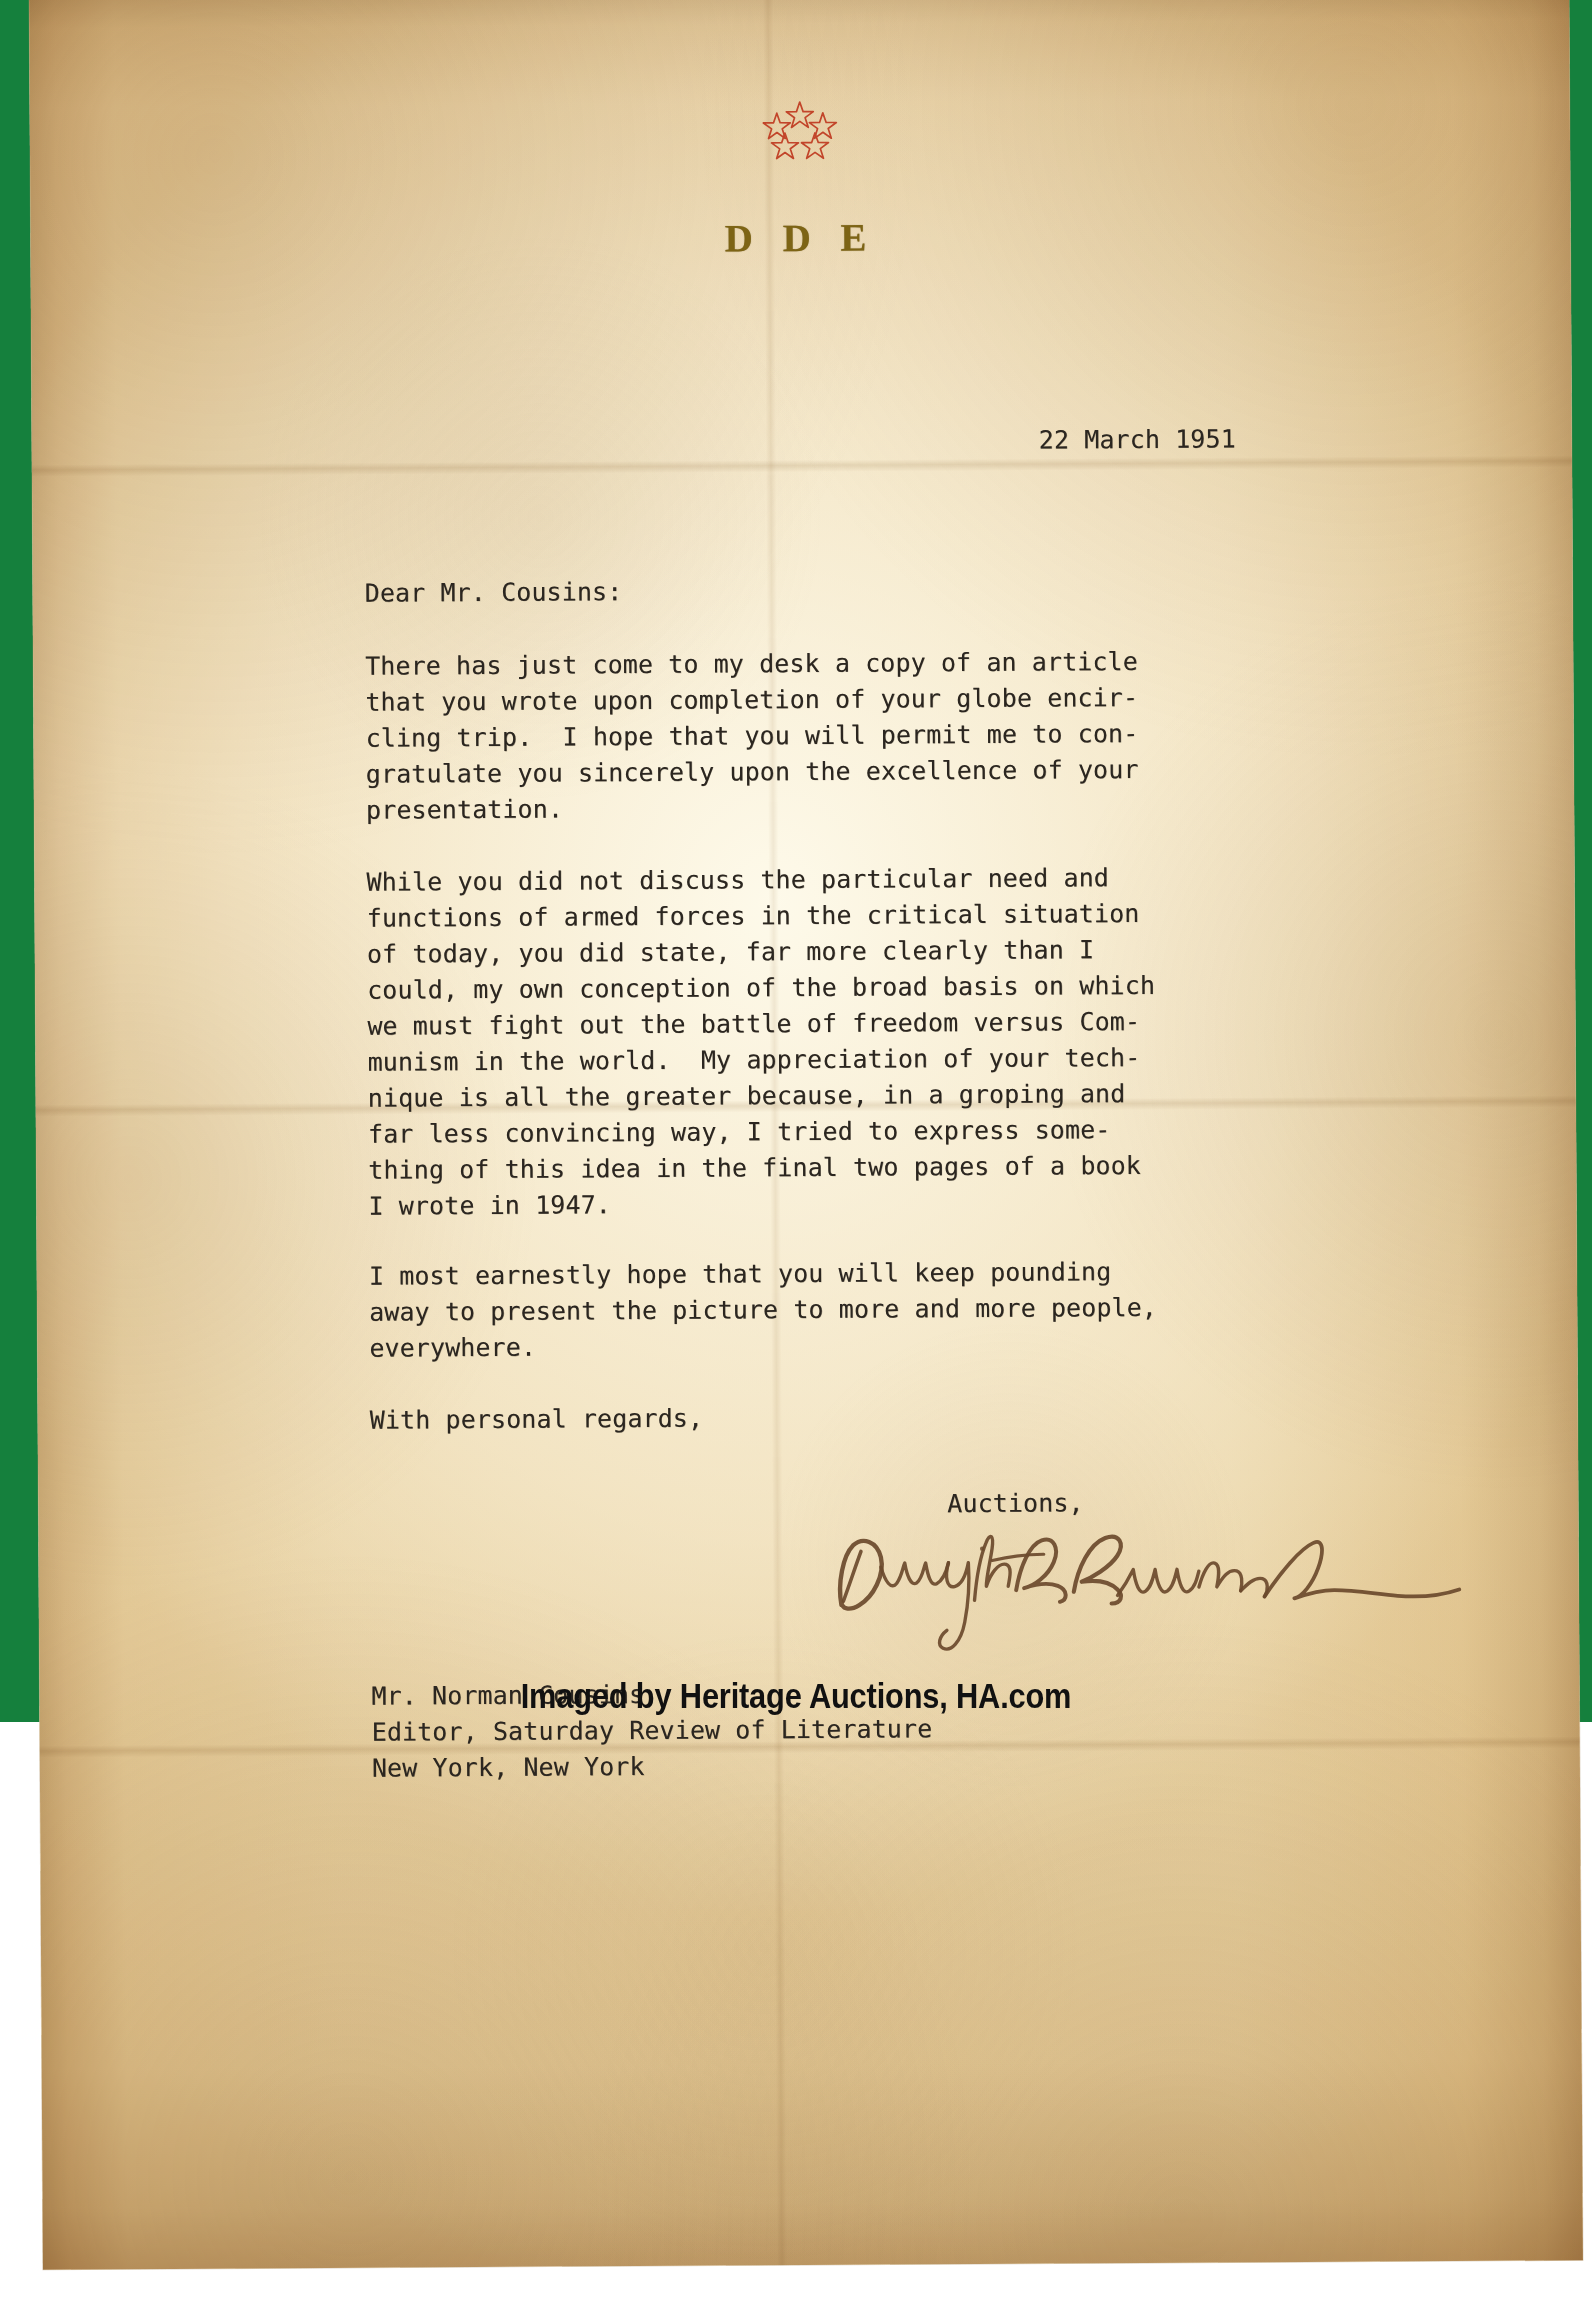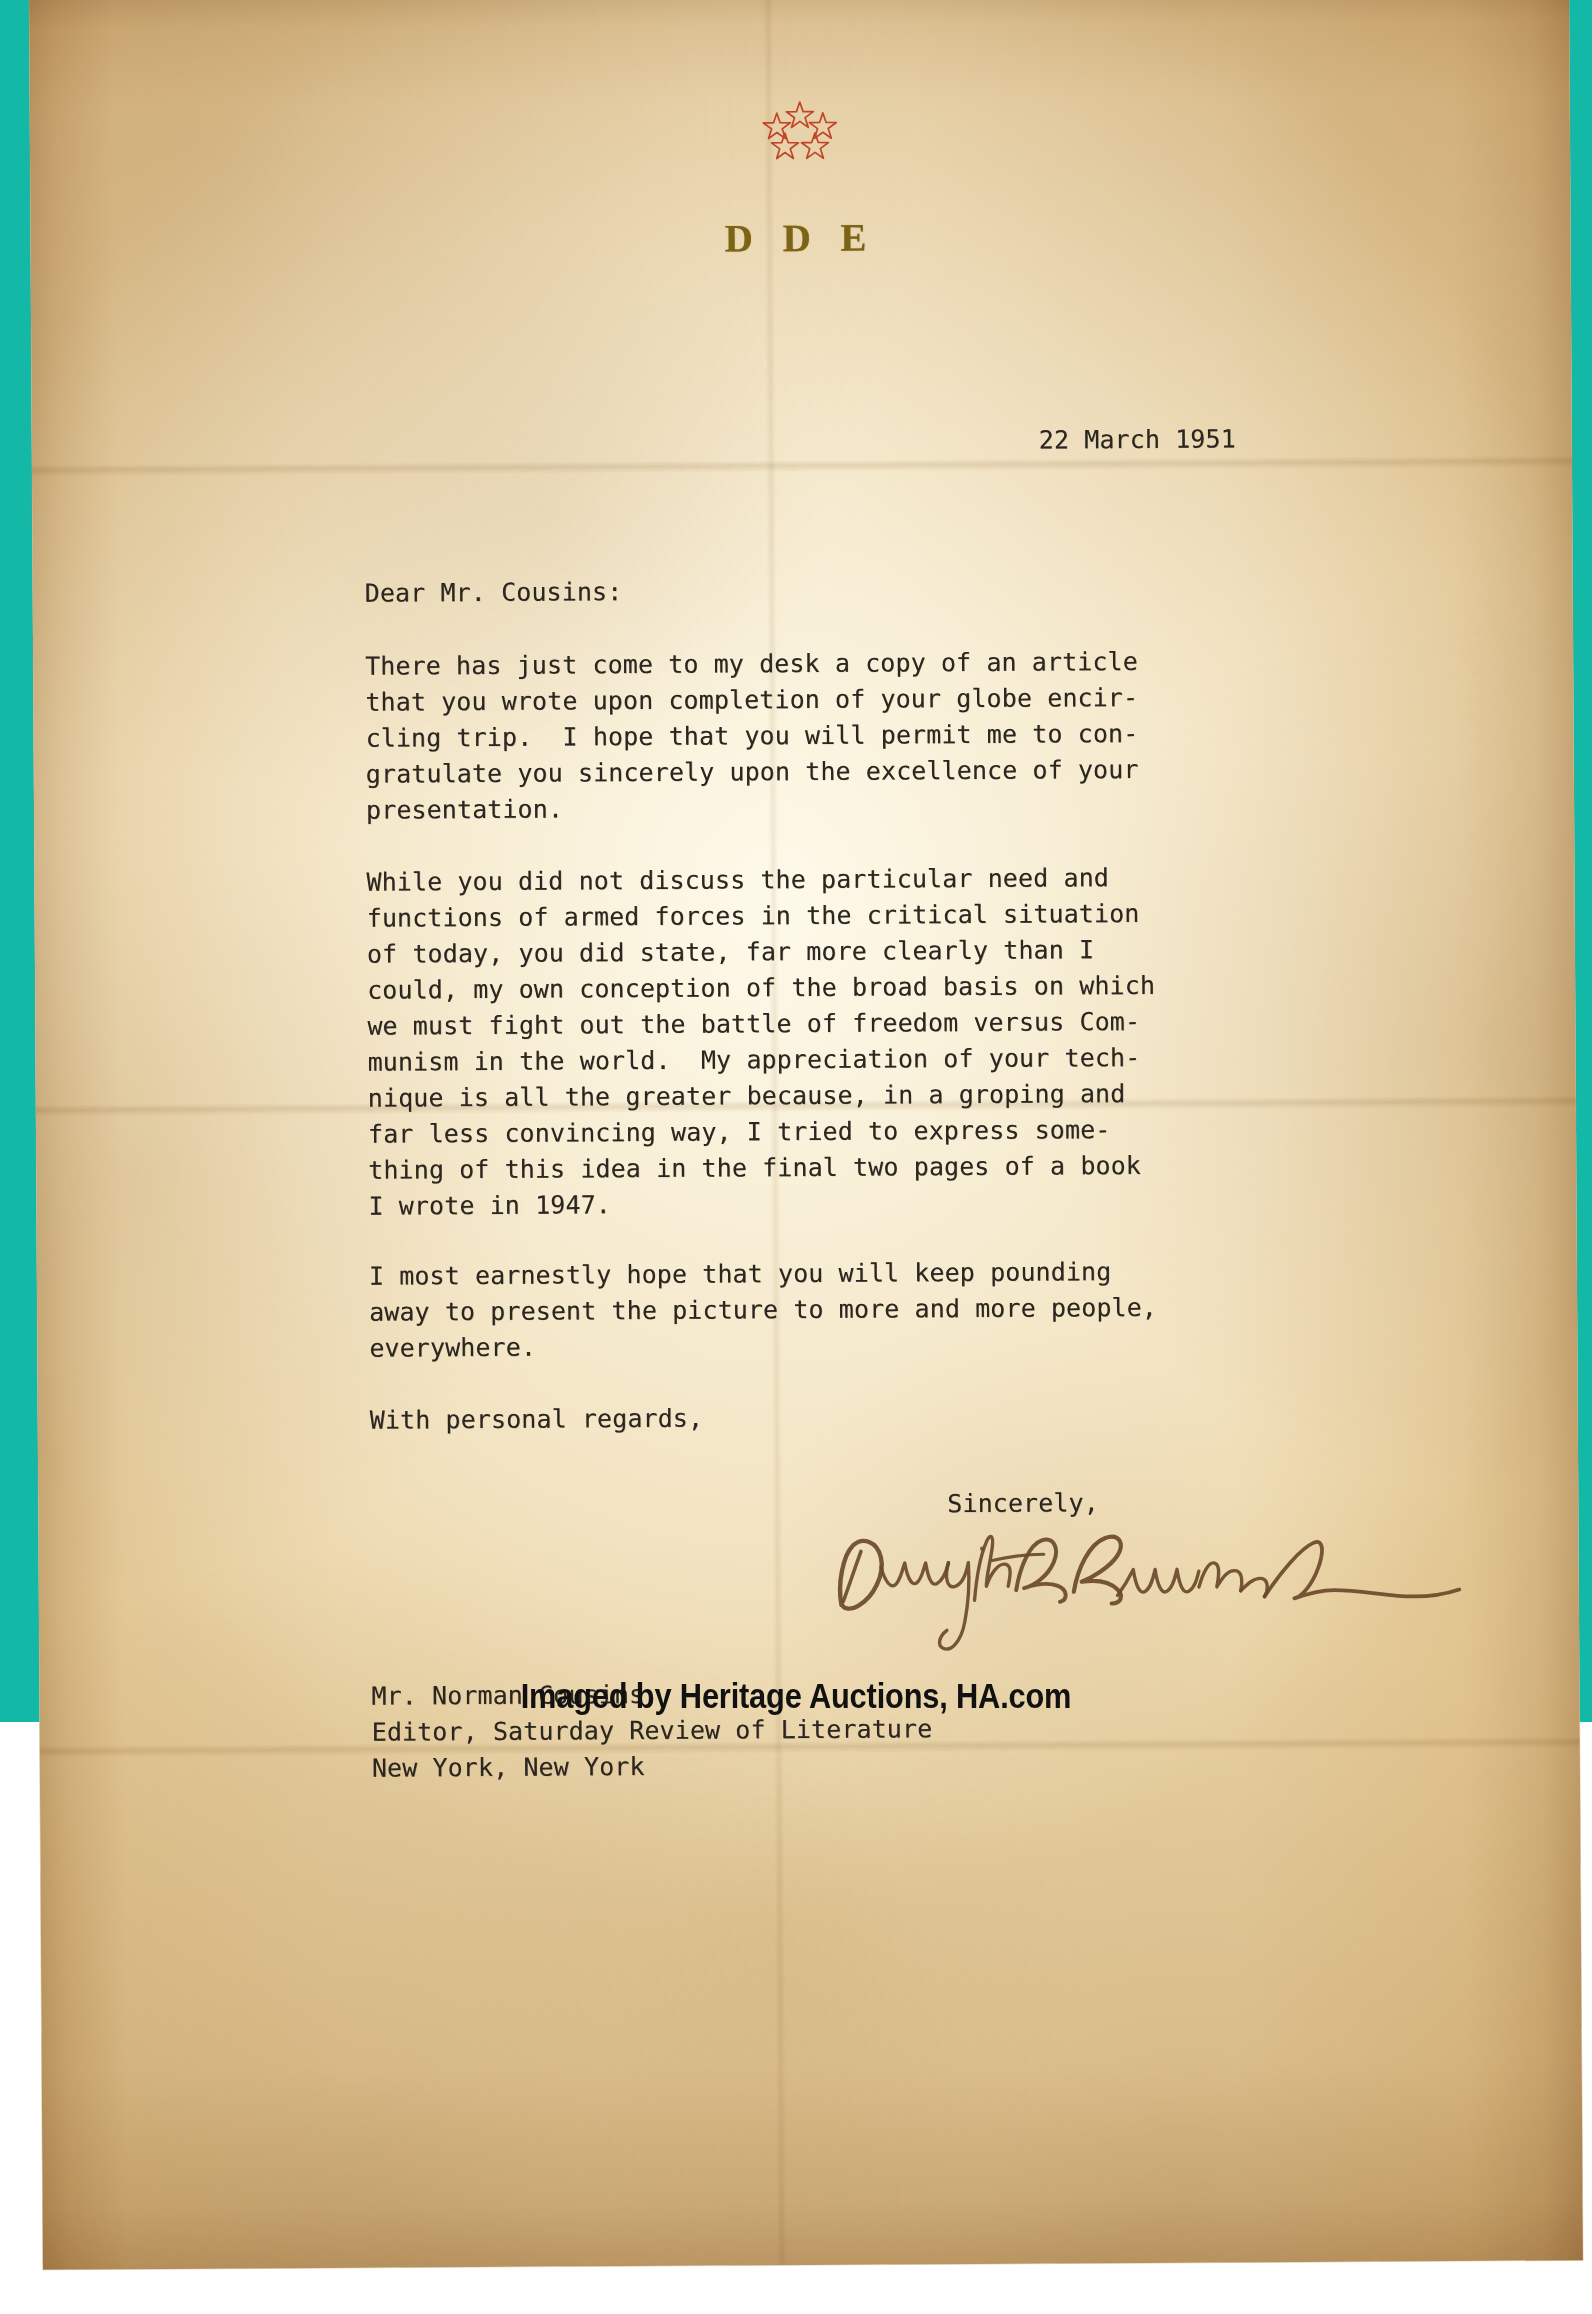--- a/index.html
+++ b/index.html
@@ -10,21 +10,21 @@
     height:2314px;
     background:#ffffff;
     font-family:"Liberation Sans", sans-serif;
     overflow:hidden;
   }
 
   #scan {
     position:relative;
     width:1592px;
     height:1722px;
-    background:#14b8a6;
+    background:#15803d;
   }
 
   
   #paper {
     position:absolute;
     left:36px;
     top:-6px;
     width:1540px;
     height:2271px;
     transform:rotate(-0.35deg);
@@ -215,21 +215,21 @@
 munism in the world.  My appreciation of your tech-
 nique is all the greater because, in a groping and
 far less convincing way, I tried to express some-
 thing of this idea in the final two pages of a book
 I wrote in 1947.</div>
       <div class="tw" id="para-3">I most earnestly hope that you will keep pounding
 away to present the picture to more and more people,
 everywhere.</div>
 
       <div class="tw" id="regards">With personal regards,</div>
-      <div class="tw" id="closing">Sincerely,</div>
+      <div class="tw" id="closing">Auctions,</div>
 
       <div id="signature" aria-label="Dwight D Eisenhower">
         <svg viewBox="0 0 700 150" xmlns="http://www.w3.org/2000/svg">
 
           <path class="sig-stroke" stroke-width="4.4" d="M44,100 C40,78 46,50 56,40 C66,31 80,36 84,52 C88,70 76,92 62,100 C52,106 44,104 44,96"></path>
           <path class="sig-stroke" stroke-width="3.6" d="M46,96 C52,80 58,62 64,46"></path>
 
           <path class="sig-stroke" stroke-width="3.4" d="M84,62 C88,76 94,86 100,78 C105,71 106,62 108,58 C110,70 114,82 120,78 C126,73 127,62 129,58
                    C131,70 134,82 140,79 C146,76 150,66 152,58"></path>
 

